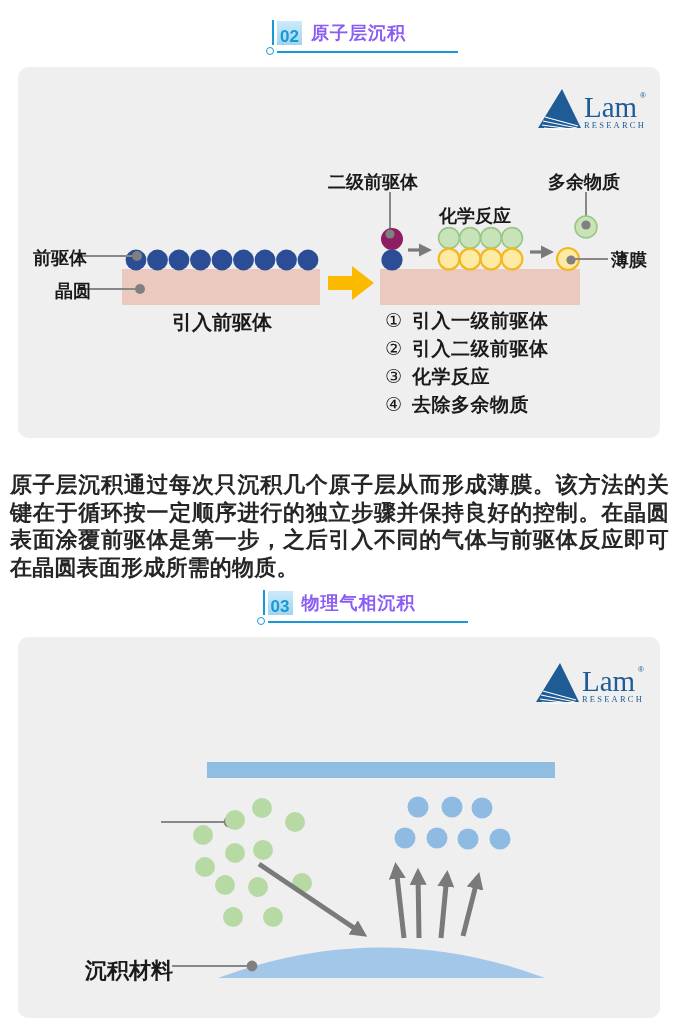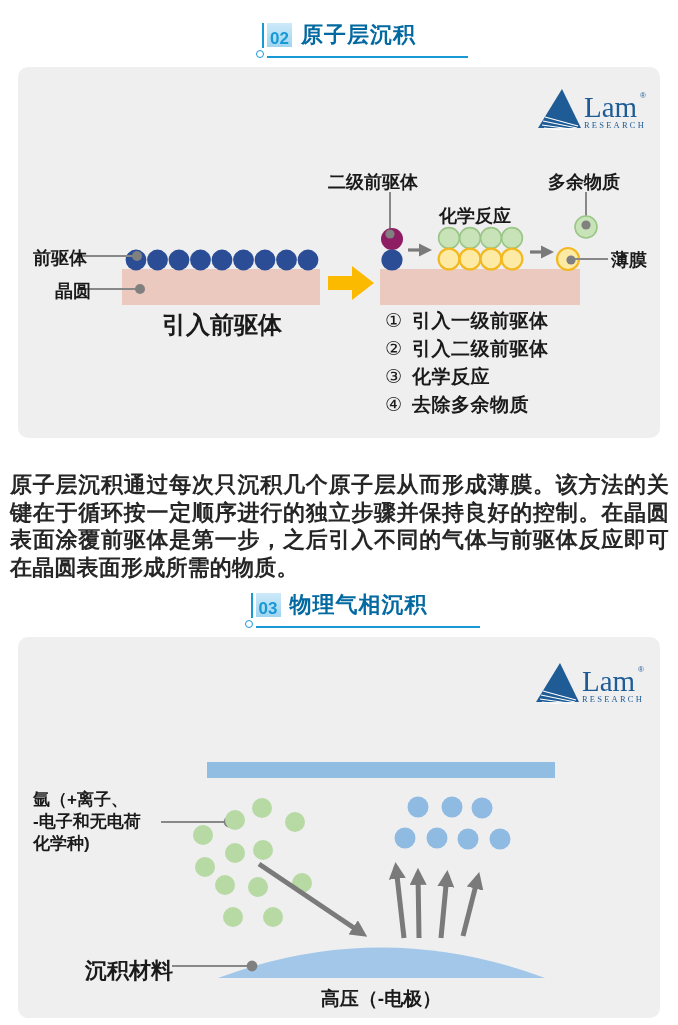--- a/index.html
+++ b/index.html
@@ -11,21 +11,21 @@
   
   .sec-header{position:absolute;left:0;right:0;display:flex;justify-content:center;}
   .hdr-inner{position:relative;display:inline-flex;align-items:center;padding-bottom:8px;}
   .hdr-tick{width:2px;height:25px;background:#1799d5;position:relative;}
   .hdr-tick::after{content:'';position:absolute;left:-6px;bottom:-10px;width:6px;height:6px;
     border:1.5px solid #1799d5;border-radius:50%;background:#fff;}
   .hdr-num{width:25px;height:24px;margin-left:3px;display:flex;align-items:center;justify-content:center;
     background:linear-gradient(180deg,#cdeafa 0%,#9fd4ef 100%);
     color:#1799d5;font-size:17px;font-weight:700;overflow:hidden;}
   .hdr-num span{transform:translateY(4px);}
-  .hdr-title{margin-left:9px;font-size:22px;font-weight:700;color:#0369a1;letter-spacing:1px;white-space:nowrap;}
+  .hdr-title{margin-left:9px;font-size:18px;font-weight:700;color:#8b5cf6;letter-spacing:1px;white-space:nowrap;}
   .hdr-underline{position:absolute;left:5px;right:-52px;bottom:0;height:2px;background:#1799d5;}
   
   .panel{position:absolute;left:18px;width:642px;background:#efeff0;border-radius:10px;}
   .panel svg.diagram{position:absolute;left:0;top:0;}
   .lbl{position:absolute;font-weight:700;color:#1a1a1a;white-space:nowrap;}
   .logo{position:absolute;}
   
   .steps{position:absolute;left:367px;top:241px;display:flex;flex-direction:column;}
   .step-row{display:flex;align-items:baseline;height:28px;font-size:19px;font-weight:700;}
   .step-num{width:24px;font-weight:400;font-size:19px;}
@@ -125,21 +125,21 @@
     <circle cx="568" cy="160" r="11" fill="#c9e3b8" stroke="#9ac687" stroke-width="1.6"></circle>
     <circle cx="568" cy="158" r="4.6" fill="#808080"></circle>
 
     <circle cx="550" cy="192" r="11" fill="#fdeaa4" stroke="#f2b81f" stroke-width="2.2"></circle>
     <line x1="556" y1="192" x2="590" y2="192" stroke="#888888" stroke-width="2"></line>
     <circle cx="553" cy="193" r="4.6" fill="#808080"></circle>
   </svg>
 
   <div class="lbl" style="left:15px;top:179px;font-size:18px;">前驱体</div>
   <div class="lbl" style="left:37px;top:212px;font-size:18px;">晶圆</div>
-  <div class="lbl" style="left:134px;top:242px;width:140px;text-align:center;font-size:24px;">引入前驱体</div>
+  <div class="lbl" style="left:134px;top:242px;width:140px;text-align:center;font-size:20px;">引入前驱体</div>
   <div class="lbl" style="left:310px;top:103px;font-size:18px;">二级前驱体</div>
   <div class="lbl" style="left:421px;top:137px;font-size:18px;">化学反应</div>
   <div class="lbl" style="left:530px;top:103px;font-size:18px;">多余物质</div>
   <div class="lbl" style="left:593px;top:181px;font-size:18px;">薄膜</div>
 
   <div class="steps">
     <div class="step-row">
       <span class="step-num">①</span>
       <span class="step-text">引入一级前驱体</span>
     </div>
@@ -231,20 +231,14 @@
       <line x1="386" y1="301" x2="378" y2="230"></line>
       <line x1="401" y1="301" x2="400" y2="236"></line>
       <line x1="423" y1="301" x2="429" y2="238"></line>
       <line x1="445" y1="299" x2="460" y2="240"></line>
     </g>
 
     <line x1="154" y1="329" x2="231" y2="329" stroke="#888888" stroke-width="2"></line>
     <circle cx="234" cy="329" r="5.4" fill="#808080"></circle>
   </svg>
 
-  <div class="argon-lbl">
-    <div>氩（+离子、</div>
-    <div>-电子和无电荷</div>
-    <div>化学种)</div>
-  </div>
   <div class="lbl" style="left:67px;top:319px;font-size:22px;">沉积材料</div>
-  <div class="hv-lbl">高压（-电极）</div>
 </div>
 
 </body></html>

